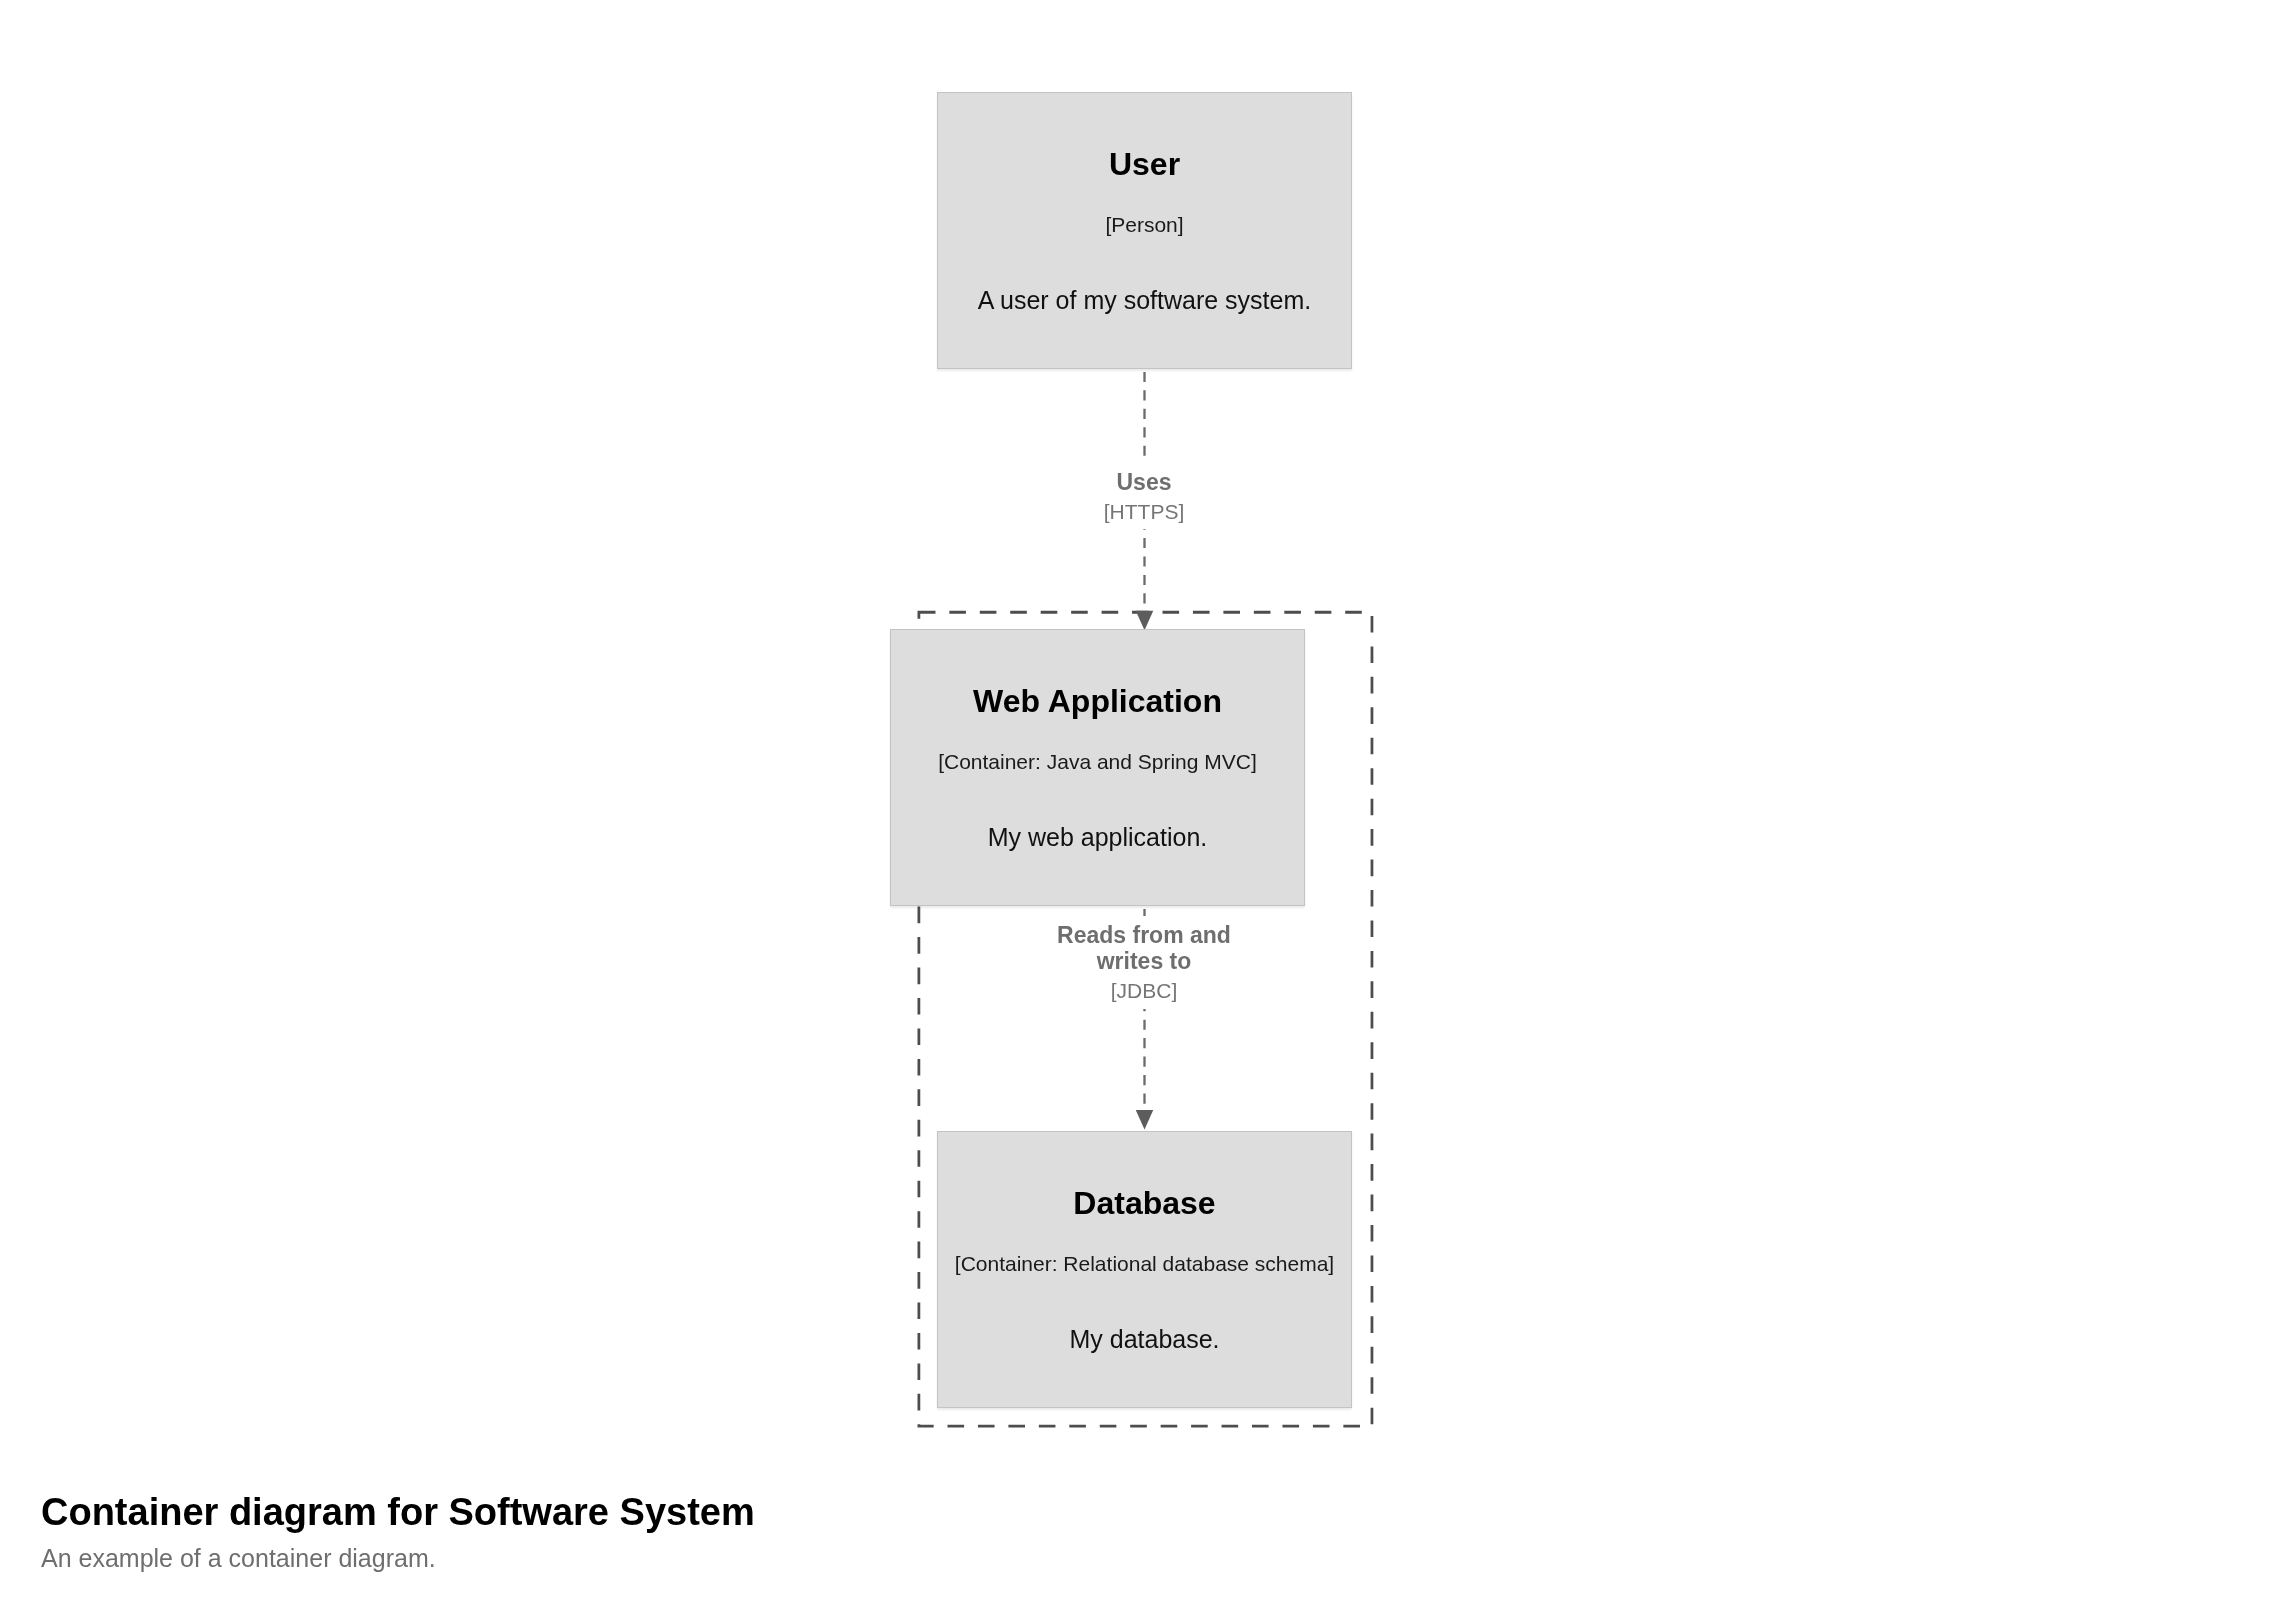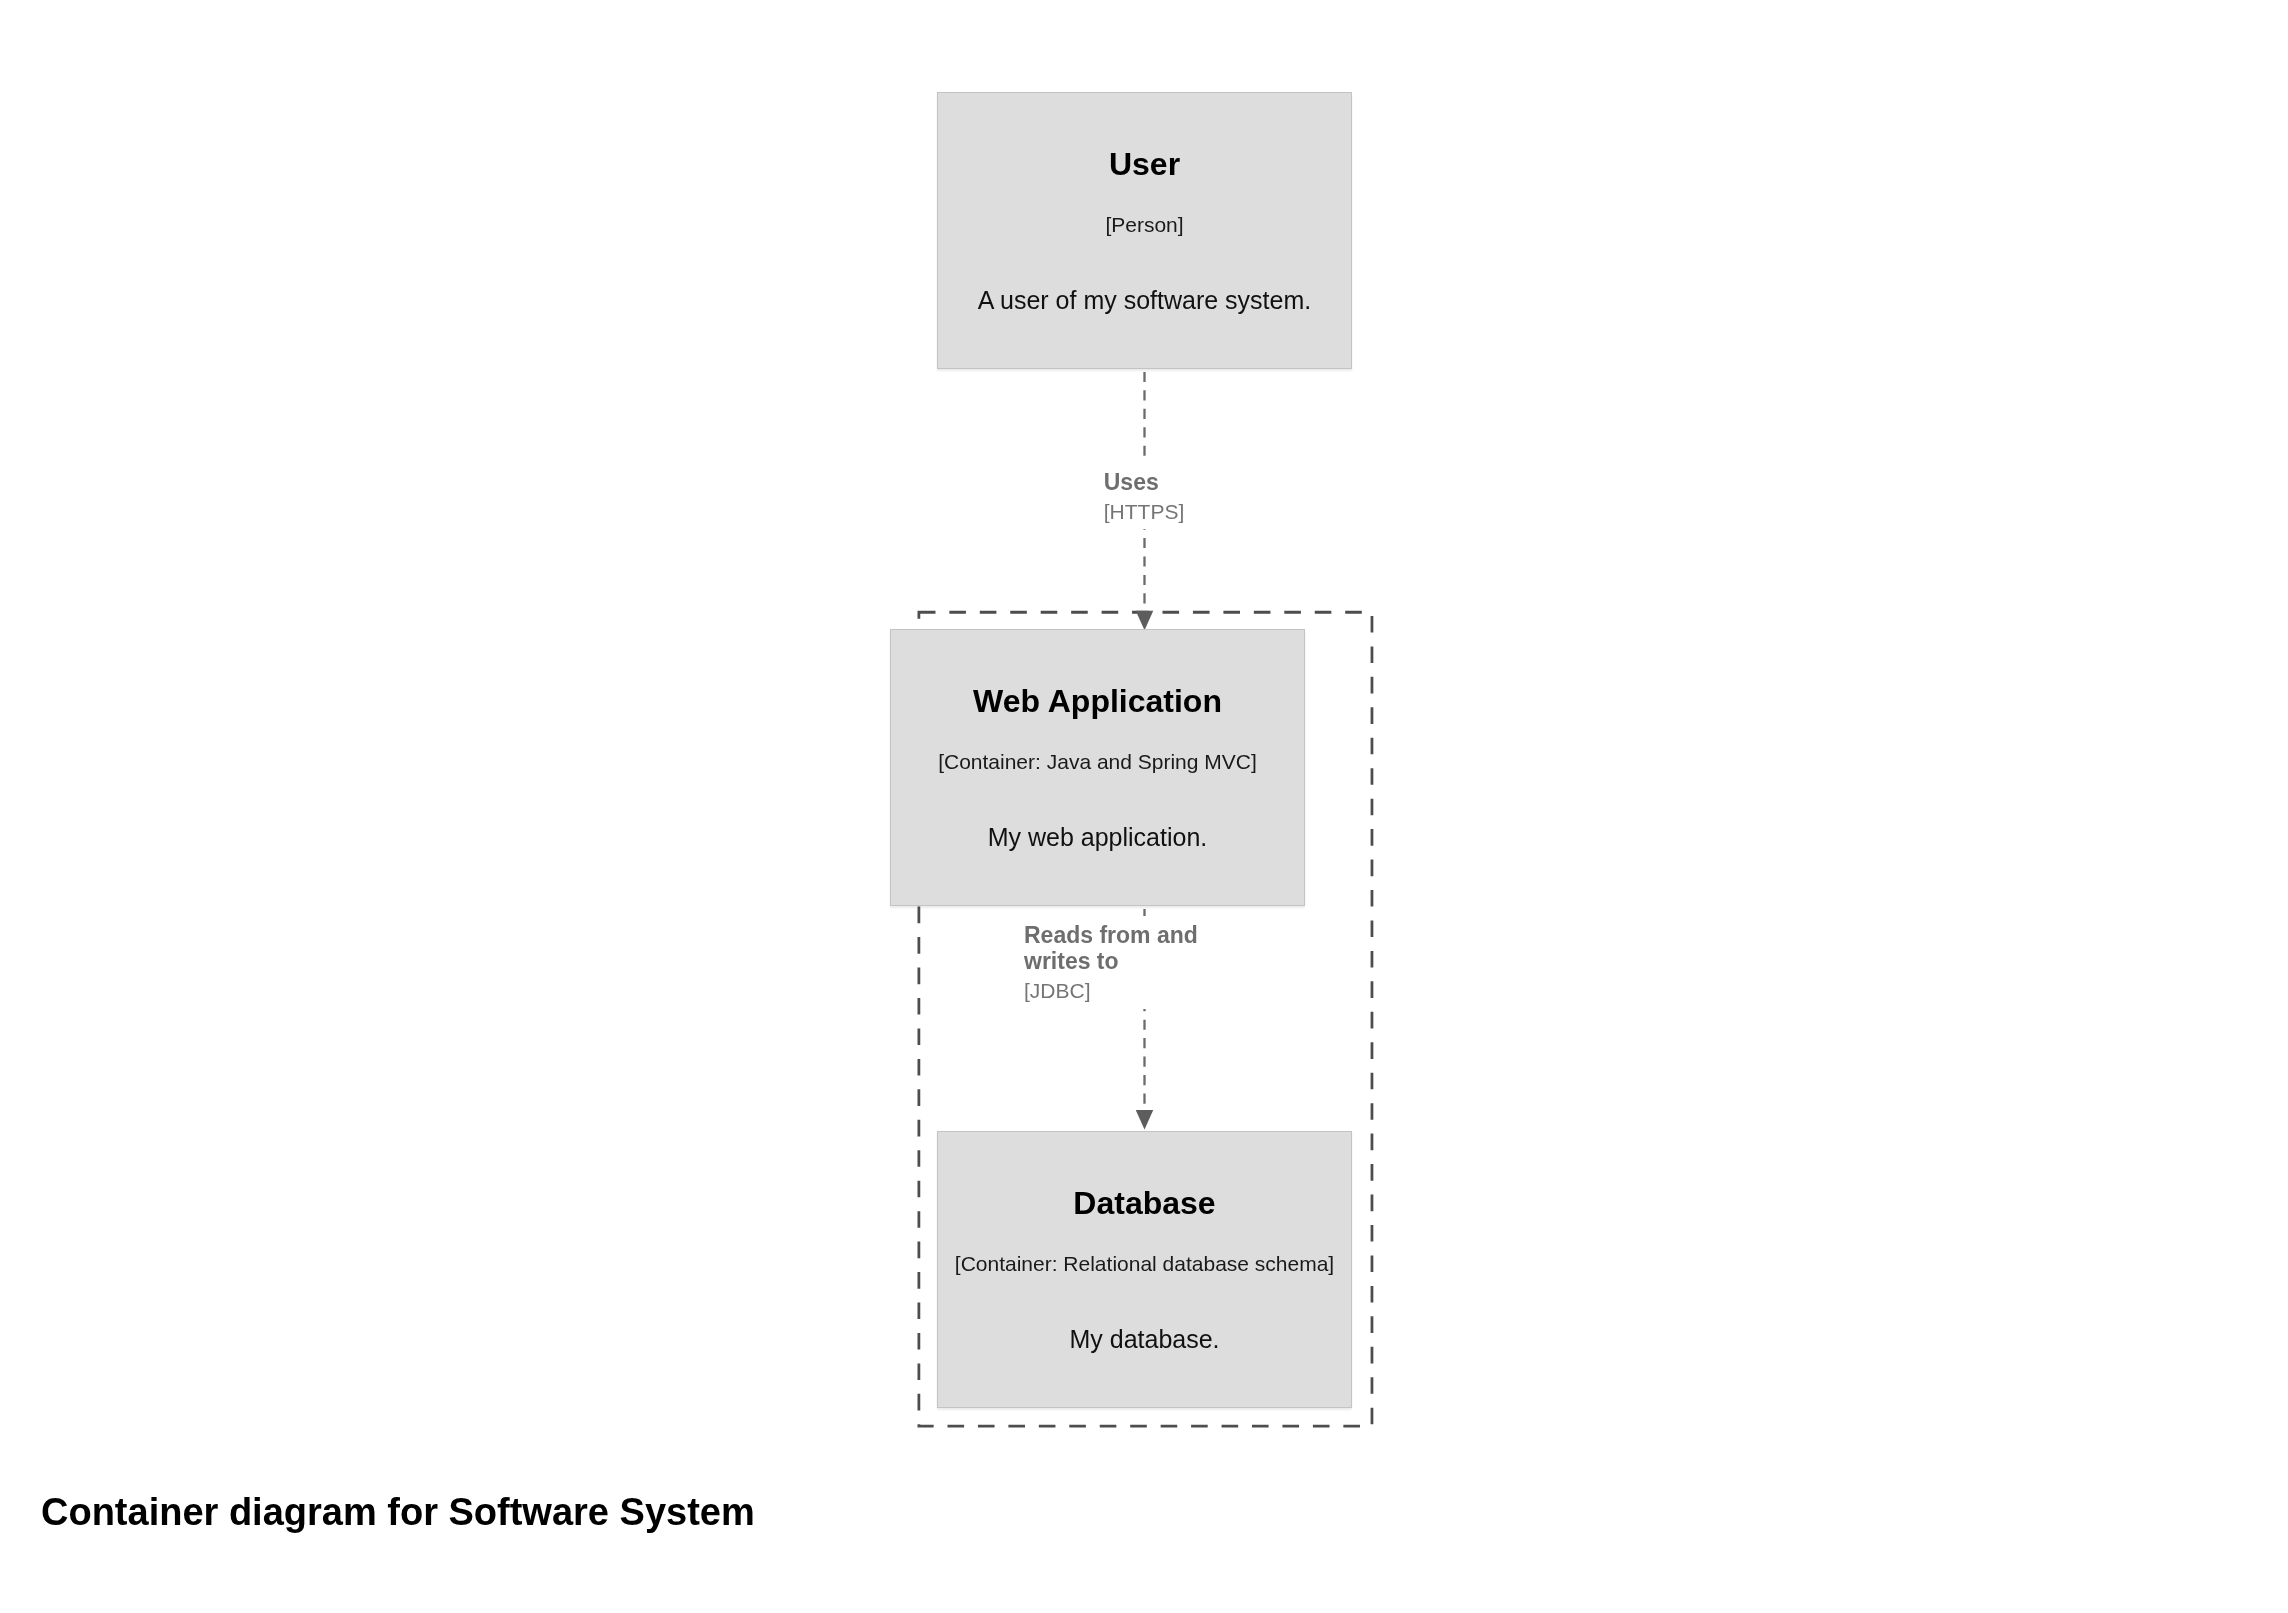--- a/index.html
+++ b/index.html
@@ -59,21 +59,21 @@
     font-size: 25px;
     color: #111111;
     line-height: 1.3;
     margin-top: 22px;
     padding: 0 18.5px;
   }
   .rel-label {
     position: absolute;
     left: 1144px;
     transform: translateX(-50%);
-    text-align: left;
+    text-align: center;
     background: #ffffff;
     padding: 5.5px 11px;
     max-width: 240px;
     z-index: 3;
   }
   .rel-label-1 { top: 463px;  }
   .rel-label-2 { top: 916px; }
   .rel-name {
     font-size: 23px;
     font-weight: bold;
@@ -151,16 +151,17 @@
     <div class="rel-meta">[HTTPS]</div>
   </div>
 
   <div class="rel-label rel-label-2">
     <div class="rel-name">Reads from and writes to</div>
     <div class="rel-meta">[JDBC]</div>
   </div>
 
   <div class="footer">
     <h1 class="footer-title">Container diagram for Software System</h1>
+    <div class="footer-sub">An example of a container diagram.</div>
   </div>
 
 </div>
 
 
 </body></html>

